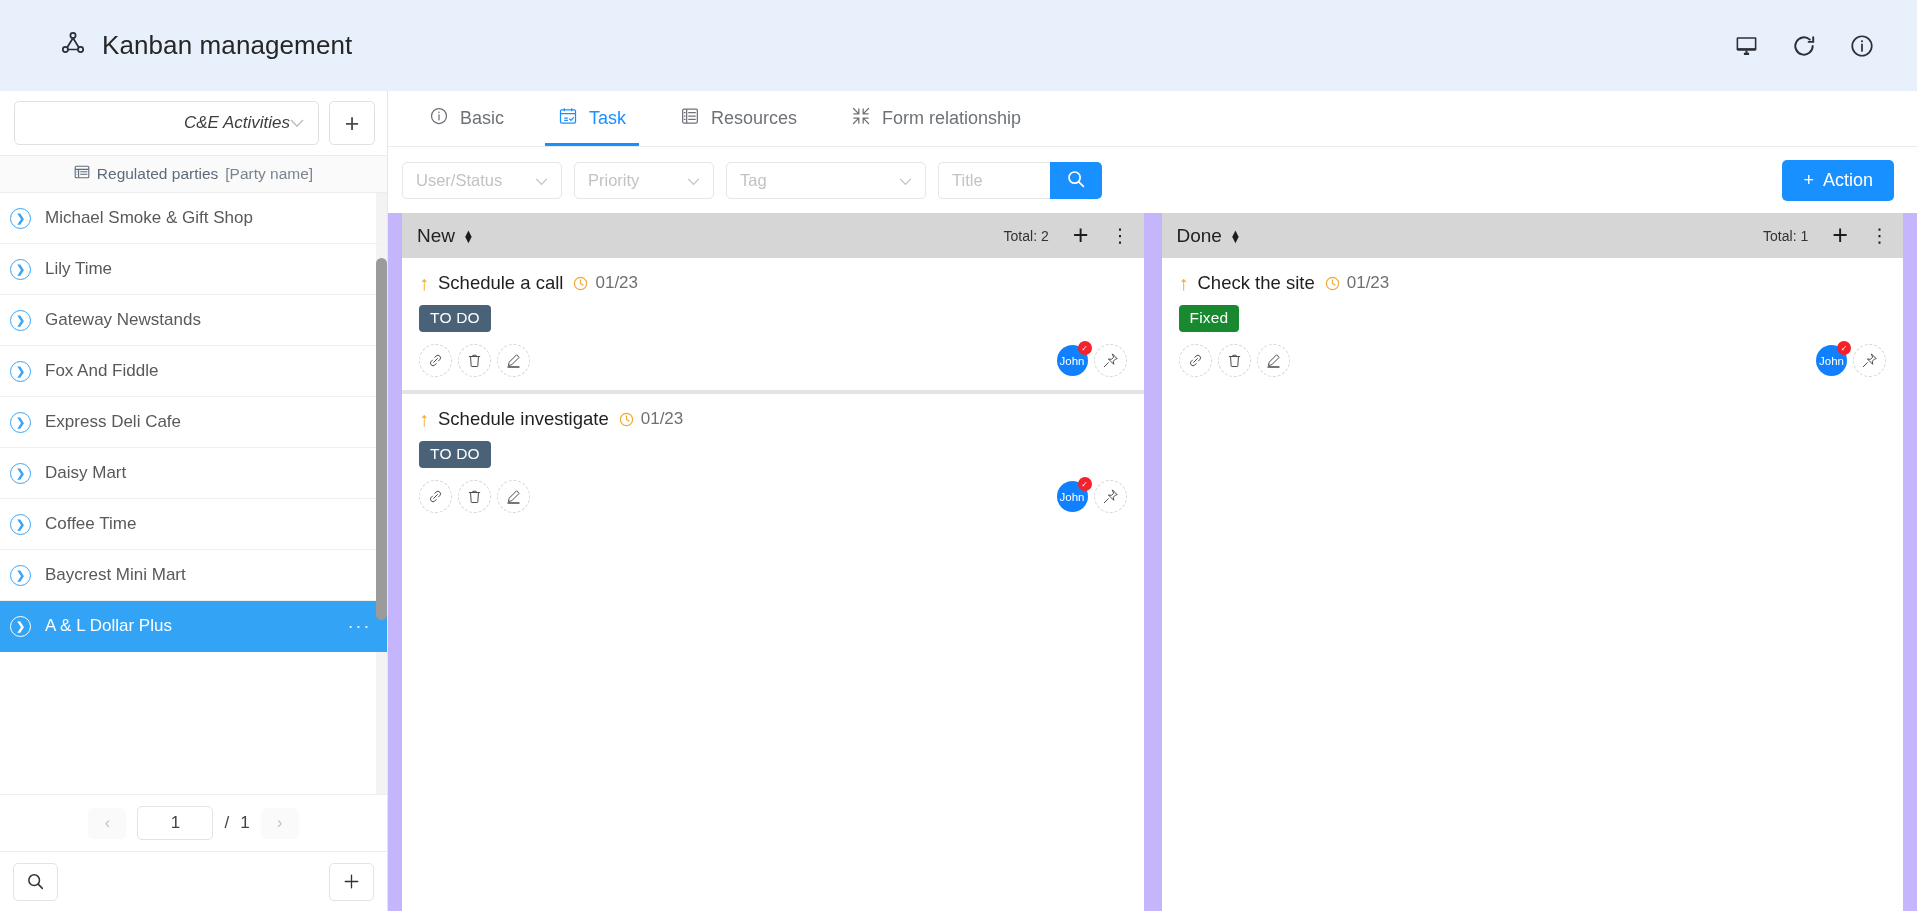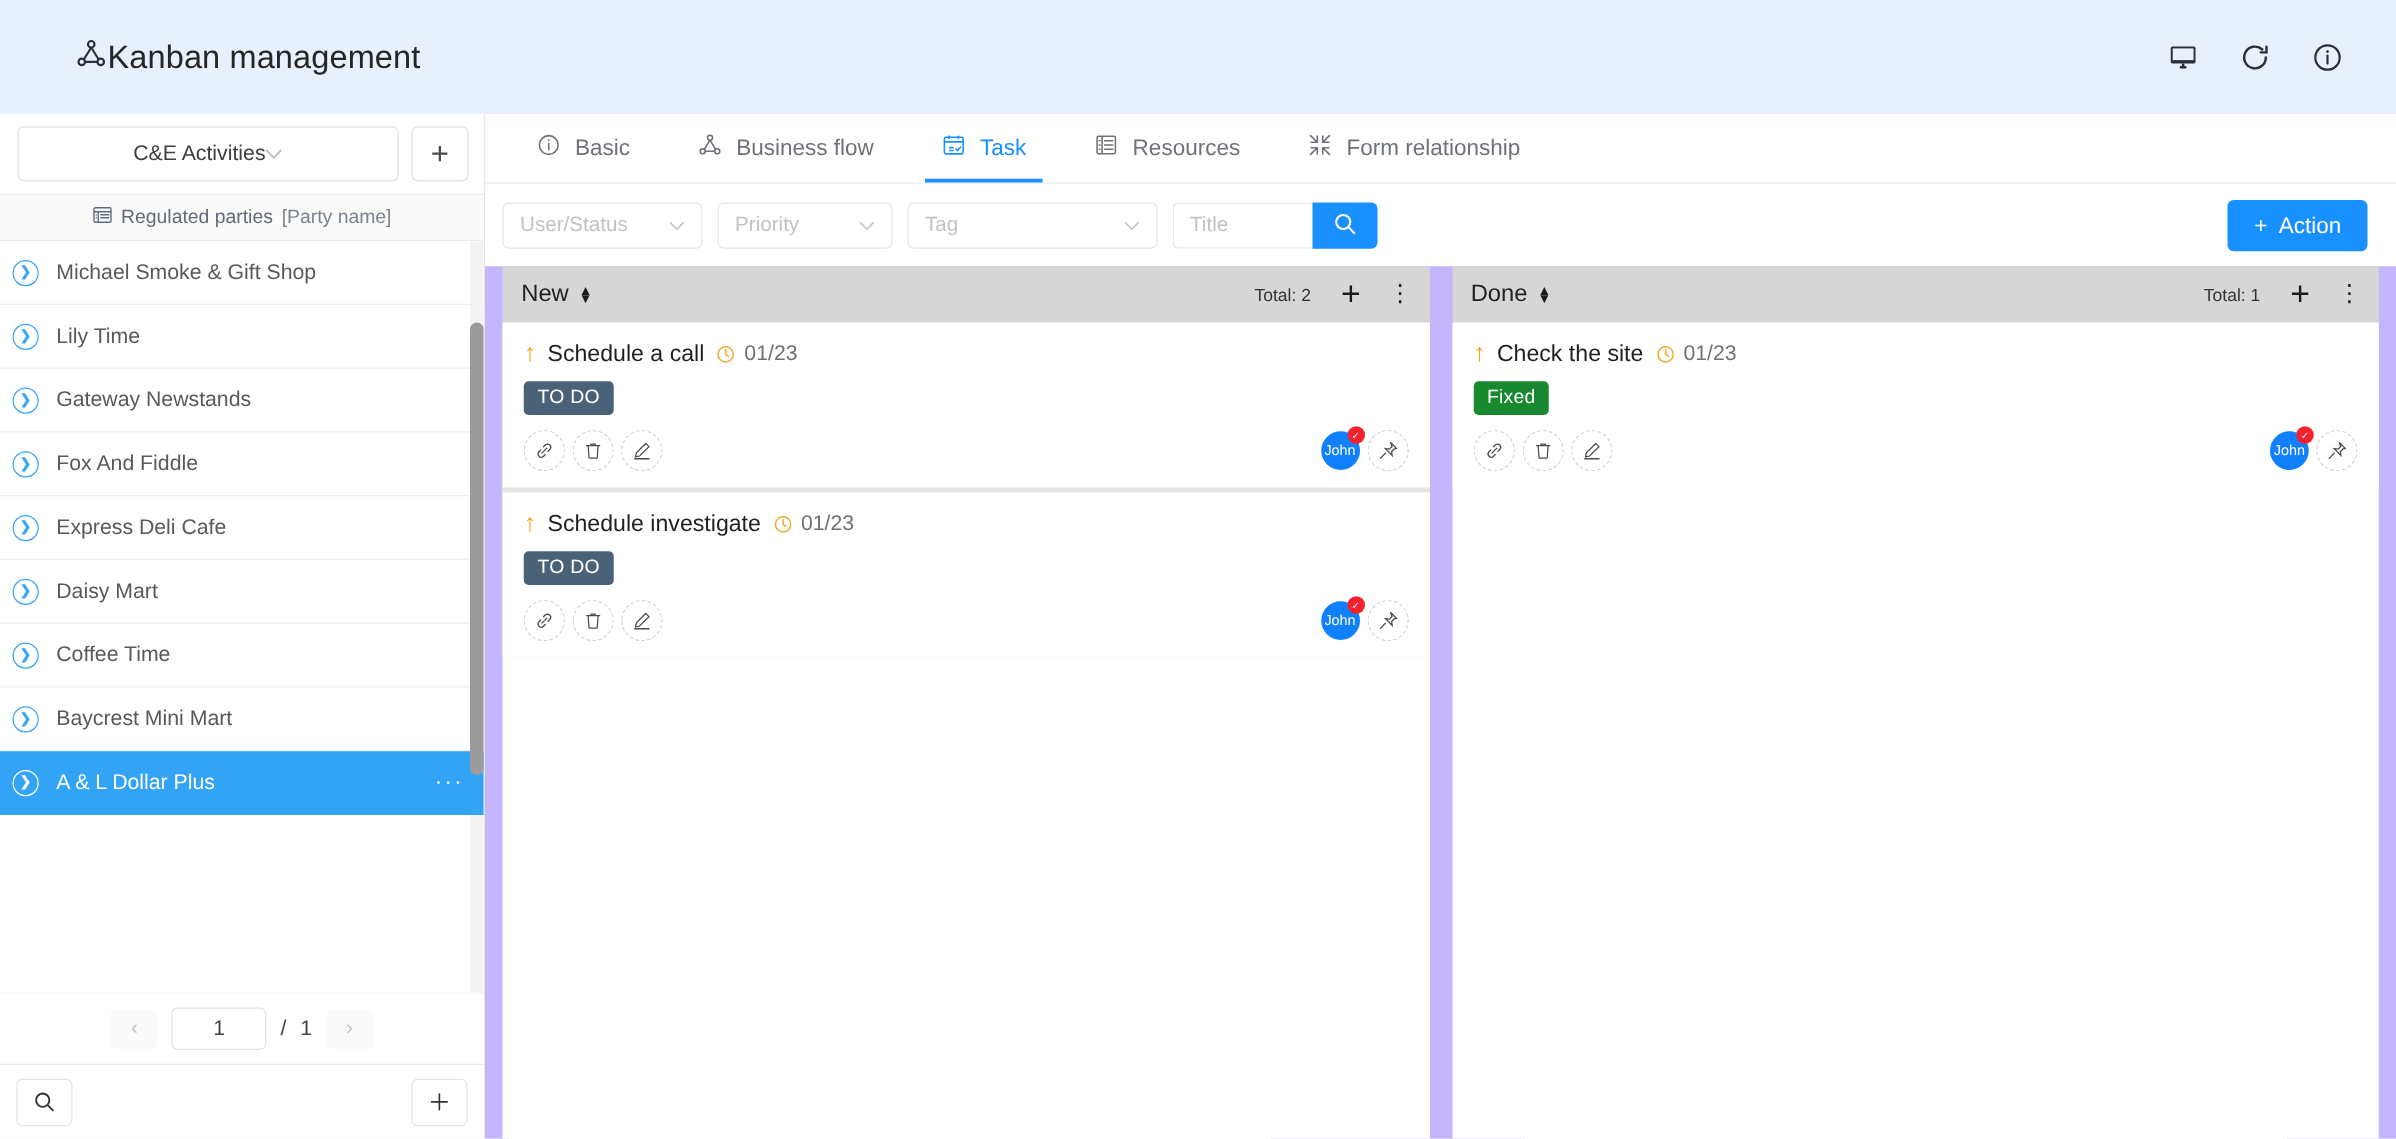--- a/index.html
+++ b/index.html
@@ -10,43 +10,43 @@
     overflow: hidden;
   }
   .app { position: relative; width: 1917px; height: 911px; display: flex; flex-direction: column; }
 
   
   .topbar {
     height: 91px; background: #e8f0fb; flex: 0 0 91px;
     display: flex; align-items: center; justify-content: space-between;
     padding: 0 36px 0 60px;
   }
-  .topbar-left { display: flex; }
+  .topbar-left { display: flex; gap: 16px; }
   .app-title { font-size: 26px; color: #262626; font-weight: 400; letter-spacing: .1px; }
   .topbar-right { display: flex; align-items: center; gap: 20px; }
   .tb-icon {
     width: 38px; height: 38px; border-radius: 50%;
     display: flex; align-items: center; justify-content: center;
     color: #2b2f36; cursor: pointer;
   }
 
   
   .body { flex: 1; display: flex; min-height: 0; }
 
   
   .sidebar {
     width: 388px; flex: 0 0 388px; background: #ffffff;
     border-right: 1px solid #e6e6e6;
     display: flex; flex-direction: column; position: relative;
   }
   .sb-top { display: flex; align-items: center; gap: 10px; padding: 10px 12px 10px 14px; }
   .sb-select {
     flex: 1; height: 44px; border: 1px solid #e0e0e0; border-radius: 5px;
-    display: flex; align-items: center; justify-content: center;
-    padding: 0 14px; background: #fff; cursor: pointer;
+    display: flex; align-items: center; justify-content: flex-end;
+    padding: 0 14px; background: #fff; cursor: pointer; font-style: italic;
   }
   .sb-select .val { font-size: 17px; color: #3d3d3d; }
   .chev { color: #bfbfbf; font-size: 13px; line-height: 1; }
   .sb-add {
     width: 46px; height: 44px; border: 1px solid #e0e0e0; border-radius: 5px;
     display: flex; align-items: center; justify-content: center;
     font-size: 25px; color: #4a4a4a; background: #fff; cursor: pointer; font-weight: 300;
   }
   .sb-subhead {
     height: 38px; background: #fafafa; border-top: 1px solid #ececec; border-bottom: 1px solid #ececec;
@@ -323,29 +323,20 @@
     <div class="main">
 
       <div class="tabs" id="tabs">
           <div class="tab">
             <span><svg width="20" height="20" viewBox="0 0 24 24" fill="none" stroke="#6e7277" stroke-width="1.5">
                 <circle cx="12" cy="12" r="9"></circle>
                 <path d="M12 10.6v6" stroke-linecap="round"></path>
                 <circle cx="12" cy="7.5" r=".95" fill="#6e7277" stroke="none"></circle>
               </svg></span>
             <span>Basic</span>
-          </div>
-          <div class="tab">
-            <span><svg width="20" height="20" viewBox="0 0 24 24" fill="none" stroke="#6e7277" stroke-width="1.5">
-                <circle cx="12" cy="5" r="2.4"></circle>
-                <circle cx="5" cy="18" r="2.4"></circle>
-                <circle cx="19" cy="18" r="2.4"></circle>
-                <path d="M12 7.4 L6.6 16.1 M12 7.4 L17.4 16.1 M7.4 18 L16.6 18"></path>
-              </svg></span>
-            <span>Business flow</span>
           </div>
           <div class="tab active">
             <span><svg width="20" height="20" viewBox="0 0 24 24" fill="none" stroke="#1890ff" stroke-width="1.5">
                 <rect x="3" y="4.5" width="18" height="16" rx="1.6"></rect>
                 <path d="M3 9h18M7.5 2.8v3.4M16.5 2.8v3.4"></path>
                 <path d="M8 14.5h3.4M8 17.2h3.4" stroke-linecap="round"></path>
                 <path d="M14 15.6l1.6 1.7 3-3.3" stroke-linecap="round"></path>
               </svg></span>
             <span>Task</span>
           </div>

